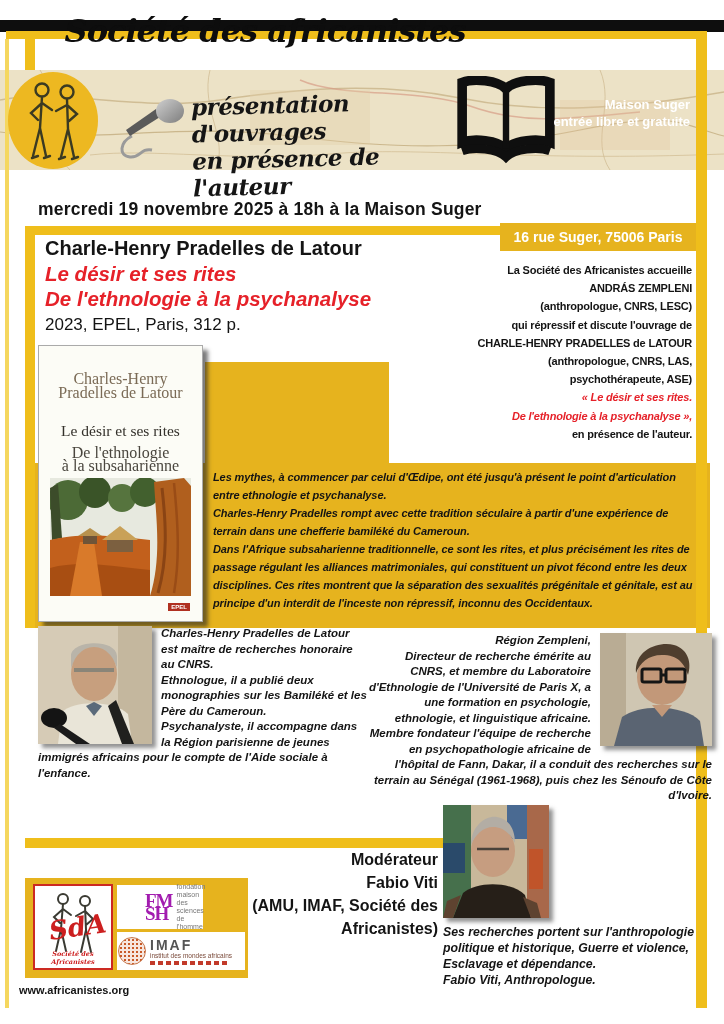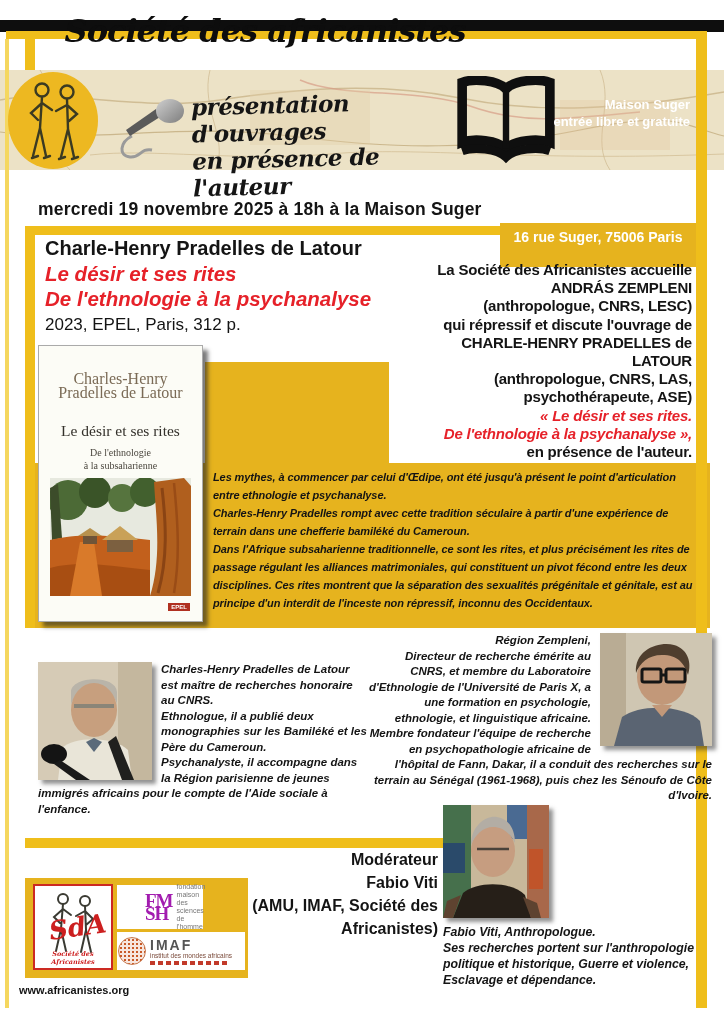--- a/index.html
+++ b/index.html
@@ -28,51 +28,51 @@
   .duo-ellipse{left:8px;top:72px;width:90px;height:97px;background:#edb821;border-radius:50%;z-index:2;}
   .mic-icon{left:112px;top:96px;z-index:2;}
   .banner-script{left:192px;top:90px;width:260px;z-index:2;transform:rotate(-1.5deg);
     font-family:"DejaVu Serif",serif;font-style:italic;font-weight:bold;
     font-size:23px;line-height:27px;color:#151515;letter-spacing:-0.5px;}
   .book-icon{left:452px;top:76px;z-index:2;}
   .venue{left:544px;top:96px;width:146px;text-align:right;z-index:2;color:#fff;
     font-weight:bold;font-size:13px;line-height:17px;}
   
   .date-line{left:38px;top:199px;font-size:17.5px;font-weight:bold;z-index:3;letter-spacing:0.2px;}
-  .address-box{left:500px;top:223px;width:196px;height:44px;background:#e6b31e;z-index:3;
+  .address-box{left:500px;top:223px;width:196px;height:28px;background:#e6b31e;z-index:3;
     color:#fff;font-weight:bold;font-size:14px;text-align:center;line-height:29px;}
   
   .t-author{left:45px;top:237px;font-size:20px;font-weight:bold;z-index:3;}
   .t-red1{left:45px;top:262px;font-size:20.5px;font-weight:bold;font-style:italic;color:#e62129;z-index:3;}
   .t-red2{left:45px;top:287px;font-size:20.5px;font-weight:bold;font-style:italic;color:#e62129;z-index:3;}
   .t-edition{left:45px;top:315px;font-size:17px;z-index:3;}
   
   .announce{left:400px;top:261px;width:292px;text-align:right;z-index:3;
-    font-weight:bold;font-size:15px;line-height:18.2px;letter-spacing:-0.2px;}
+    font-weight:bold;font-size:11px;line-height:18.2px;letter-spacing:-0.2px;}
   .announce .red{color:#e62129;font-style:italic;}
   
   .cover{left:38px;top:345px;width:165px;height:277px;background:#fcfcf6;z-index:2;
     border:1px solid #aaa;box-shadow:5px 5px 4px rgba(35,35,35,0.6);}
   .cover .c-author{margin-top:26px;text-align:center;font-family:"Liberation Serif",serif;
     font-size:16px;line-height:14px;color:#7a6a55;}
   .cover .c-title{margin-top:22px;text-align:center;font-family:"Liberation Serif",serif;
     font-size:15.5px;color:#33302a;}
   .cover .c-sub{margin-top:6px;text-align:center;font-family:"Liberation Serif",serif;
-    font-size:10px;line-height:13px;color:#4a463e;}
+    font-size:16px;line-height:13px;color:#4a463e;}
   .cover .c-photo{position:absolute;left:11px;top:132px;width:141px;height:118px;}
   .cover .c-pub{position:absolute;right:12px;bottom:10px;font-size:6px;font-weight:bold;
     color:#fff;background:#b03020;padding:1px 3px;}
   
   .abstract-text{left:213px;top:468px;width:487px;z-index:3;
     font-weight:bold;font-style:italic;font-size:11px;line-height:18px;letter-spacing:-0.1px;}
   .abstract-text p{margin:0;}
   
   .bio{z-index:3;font-weight:bold;font-style:italic;font-size:11.5px;line-height:15.5px;}
   .bio p{margin:0;}
-  .bio-left{left:38px;top:662px;width:330px;}
+  .bio-left{left:38px;top:626px;width:330px;}
   .bio-right{left:368px;top:633px;width:344px;text-align:right;}
   .photo{box-shadow:4px 4px 4px rgba(40,40,40,0.5);}
   .photo-pradelles{float:left;width:114px;height:118px;margin:0 9px 4px 0;}
   .photo-zempleni{float:right;width:112px;height:113px;margin:0 0 4px 9px;}
   
   .mod-block{left:198px;top:848px;width:240px;text-align:right;z-index:3;
     font-weight:bold;font-size:16px;line-height:23px;}
   .photo-fabio{left:443px;top:805px;width:106px;height:113px;z-index:2;}
   .mod-caption{left:443px;top:924px;width:268px;z-index:3;
     font-weight:bold;font-style:italic;font-size:12.3px;line-height:16px;}
@@ -293,22 +293,22 @@
       <ellipse cx="50" cy="46" rx="22" ry="26" fill="#c69d80"></ellipse>
       <path d="M28,40 C28,20 44,10 54,12 C66,14 72,24 72,38 C66,26 58,22 50,22 C40,22 32,30 28,40 Z" fill="#b3ada4"></path>
       <path d="M34,44 L48,44 M52,44 L66,44 M48,44 L52,44" stroke="#4a423a" stroke-width="2.5" fill="none"></path>
       <path d="M10,113 L20,88 C34,76 68,76 82,90 L88,113 Z" fill="#261f18"></path>
       <path d="M10,113 L18,90 L4,96 L0,113 Z" fill="#5e4330"></path>
       <path d="M88,113 L80,92 L94,98 L98,113 Z" fill="#5e4330"></path>
     </svg>
   </div>
 
   <div class="abs mod-caption">
+    <p>Ses recherches portent sur l'anthropologie politique et historique, Guerre et violence, Esclavage et dépendance.</p>
     <p>Fabio Viti, Anthropologue.</p>
-    <p>Ses recherches portent sur l'anthropologie politique et historique, Guerre et violence, Esclavage et dépendance.</p>
   </div>
 
   <div class="abs sda-box">
     <svg width="76" height="70" viewBox="0 0 76 70" style="position:absolute;left:0;top:3px;">
       <g stroke="#3a3a32" stroke-width="2" fill="none" stroke-linecap="round">
         <circle cx="28" cy="10" r="5"></circle>
         <path d="M28,15 L26,40 M26,40 L21,62 M26,40 L31,62 M28,20 L19,28 L25,34 M28,20 L36,26"></path>
         <circle cx="50" cy="12" r="5"></circle>
         <path d="M50,17 L51,41 M51,41 L46,63 M51,41 L56,63 M50,22 L58,30 L51,36 M50,22 L41,27"></path>
       </g>

